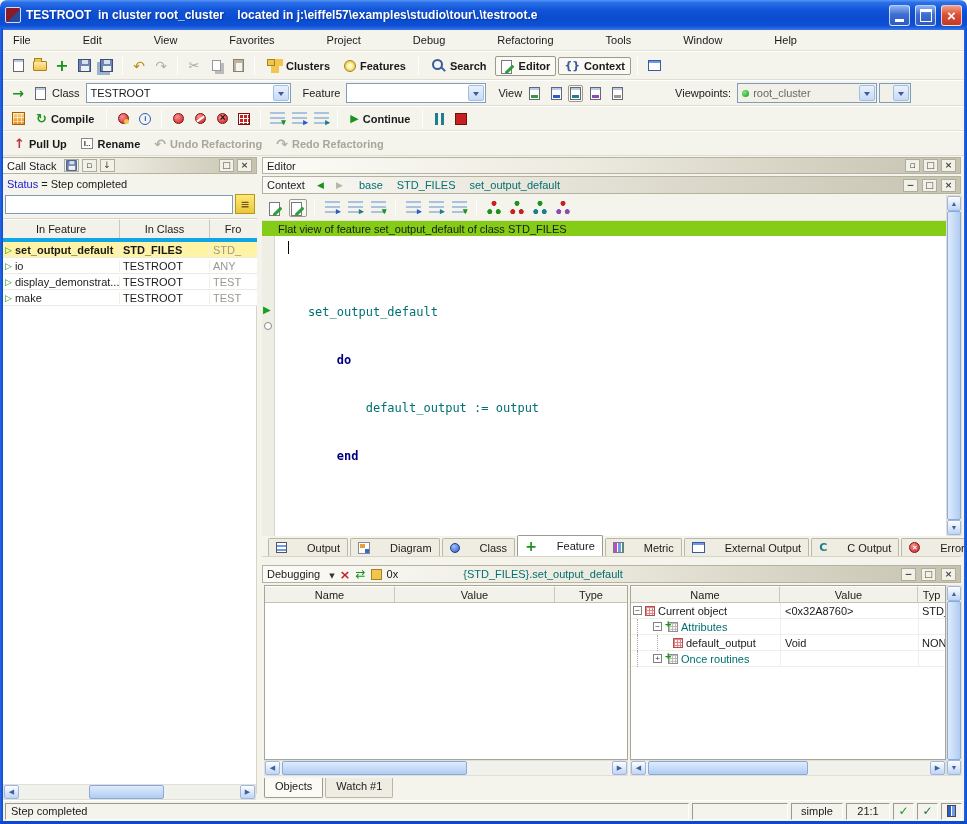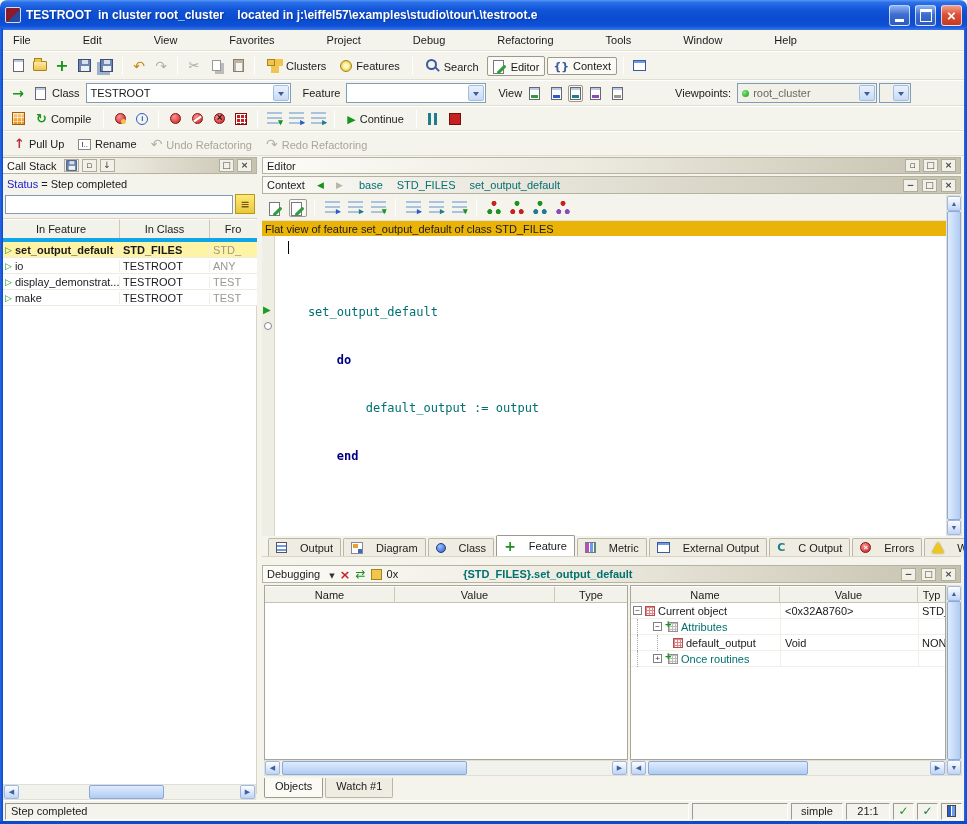--- a/index.html
+++ b/index.html
@@ -35,22 +35,22 @@
 
   
   .tbrow { position:absolute; left:3px; width:961px; background:#F4F3EC; display:flex; align-items:center;
     padding-left:5px; gap:2px; border-top:1px solid #FFFFFF; border-bottom:1px solid #E2DFD2; }
   .tb1 { top:51px; height:29px; }
   .tb2 { top:80px; height:26px; }
   .tb3 { top:106px; height:25px; }
   .tb4 { top:131px; height:25px; }
   .tsep { width:1px; height:18px; background:#C9C6B8; border-right:1px solid #fff; margin:0 4px; flex:none; }
   .ti { width:20px; height:20px; display:inline-flex; align-items:center; justify-content:center; flex:none; }
-  .tbtn { display:inline-flex; align-items:flex-end; gap:4px; padding:2px 5px; border:1px solid transparent;
-    border-radius:2px; white-space:nowrap; }
+  .tbtn { display:inline-flex; align-items:center; gap:4px; padding:2px 5px; border:1px solid transparent;
+    border-radius:2px; white-space:nowrap;font-weight:bold; }
   .tbtn.toggled { border-color:#9C9A8A; background:#FAF9F3; }
   .tbtn.disabled .lbl { color:#A9A69A; }
   .lbl { white-space:nowrap; }
 
   
   .g { display:inline-block; line-height:1; font-family:"DejaVu Sans",sans-serif; }
   .g-undo::before { content:"↶"; font-size:14px; color:#C08818; }
   .g-redo::before { content:"↷"; font-size:14px; color:#B3B0A2; }
   .g-cut::before { content:"✂"; font-size:13px; color:#A8A69C; }
   .g-plus::before { content:"+"; font-weight:bold; font-size:16px; color:#18941C; }
@@ -187,37 +187,37 @@
   .sb-v .sb-thumb { left:0; right:0; background:linear-gradient(90deg,#DDEBFD,#C8DCF8 50%,#B0CCF2); }
 
   
   .ed-hdr { position:absolute; top:157px; left:262px; width:699px; height:17px; }
   .ctx-hdr { position:absolute; top:176px; left:262px; width:699px; height:18px;
     background:linear-gradient(90deg,#FBFAF6,#DCD9CC 60%,#C8C4B2); border:1px solid #B6B2A0;
     display:flex; align-items:center; padding:0 4px; gap:4px; }
   .crumb { color:#007070; margin-right:10px; white-space:nowrap; }
   .ed-tb { position:absolute; top:195px; left:262px; width:684px; height:26px; display:flex; align-items:center;
     gap:3px; padding-left:4px; background:#F4F3EC; border-bottom:1px solid #E6E3D6; }
-  .ed-flat { position:absolute; top:221px; left:262px; width:684px; height:15px; background:#eab308;
-    display:flex; align-items:center; padding-left:3px; }
+  .ed-flat { position:absolute; top:221px; left:262px; width:684px; height:15px; background:#84cc16;
+    display:flex; align-items:center; padding-left:16px; }
   .ed-code { position:absolute; top:236px; left:262px; width:684px; height:300px; background:#fff; }
   .gutter { position:absolute; left:0; top:0; bottom:0; width:13px; background:#EFEEE5; border-right:1px solid #DAD7CA; }
   .g-arrow { position:absolute; left:1px; top:69px; color:#18A018; font-size:10px; line-height:1; }
   .g-arrow::before { content:"▶"; }
   .g-circle { position:absolute; left:2px; top:86px; width:8px; height:8px; border:1px solid #888; border-radius:50%; background:#fff; }
   .code-lines { position:absolute; left:17px; top:4px; font:12px "DejaVu Sans Mono",monospace; line-height:16px; white-space:pre; }
   .tok-id { color:#007070; }
   .tok-comment { color:#B03030; }
   .tok-kw { color:#00007F; font-weight:bold; }
   .caret { position:absolute; left:26px; top:5px; width:1px; height:13px; background:#000; }
   .ed-vscroll { position:absolute; top:195px; left:946px; width:16px; height:341px; }
 
   .ed-tabs { position:absolute; top:536px; left:262px; width:699px; height:21px; background:#F4F3EC;
     display:flex; align-items:flex-end; padding-left:6px; gap:2px; border-bottom:1px solid #D8D5C8; }
-  .etab { display:inline-flex; align-items:center; gap:13px; height:18px; padding:0 7px; background:#EFEDE2;
+  .etab { display:inline-flex; align-items:center; gap:20px; height:18px; padding:0 7px; background:#EFEDE2;
     border:1px solid #BAB7A8; border-bottom:none; border-radius:2px 2px 0 0; white-space:nowrap; }
   .etab.active { background:#fff; height:21px; border-color:#9C9A8C; font-weight:normal; }
   .t-output { width:11px; height:11px; border:1px solid #556; background:repeating-linear-gradient(180deg,#fff 0 2px,#6F9AE8 2px 4px); display:inline-block; }
   .t-diagram { width:12px; height:12px; border:1px solid #889; background:
       linear-gradient(#E8A030,#E8A030) 1px 1px/5px 4px no-repeat,
       linear-gradient(#3A6AC8,#3A6AC8) 6px 6px/5px 4px no-repeat,#fff; display:inline-block; }
   .t-class { width:10px; height:10px; border-radius:50%; background:radial-gradient(circle at 35% 30%,#9FC0FF,#2B5DC8); border:1px solid #1A3A88; display:inline-block; }
   .t-feature::before { content:"+"; color:#18941C; font-weight:bold; font-size:14px; line-height:1; }
   .t-metric { width:11px; height:11px; border:1px solid #778; display:inline-block;
     background:linear-gradient(90deg,#C04BC0 0 3px,#fff 3px 4px,#6F9AE8 4px 7px,#fff 7px 8px,#30A060 8px 11px); }
@@ -226,21 +226,21 @@
   .t-errors { width:11px; height:11px; border-radius:50%; background:radial-gradient(circle at 35% 30%,#FF9090,#C62020);
     border:1px solid #801010; display:inline-flex; align-items:center; justify-content:center; color:#fff; font-size:8px; font-weight:bold; }
   .t-errors::before { content:"×"; }
   .t-warnings { width:0; height:0; border-left:6px solid transparent; border-right:6px solid transparent;
     border-bottom:11px solid #F4C518; display:inline-block; filter:drop-shadow(0 0 1px #907808); }
 
   
   .dbg-hdr { position:absolute; top:565px; left:262px; width:699px; height:18px;
     background:linear-gradient(90deg,#FCFBF7 0%,#EDEBE0 45%,#C6C2B0 100%); border:1px solid #B6B2A0;
     display:flex; align-items:center; padding:0 4px; gap:5px; }
-  .dbg-ctx { color:#007070; margin-left:60px; white-space:nowrap;font-weight:bold; }
+  .dbg-ctx { color:#007070; margin-left:60px; white-space:nowrap; }
   .grid { position:absolute; background:#fff; border:1px solid #A9A695; overflow:hidden; }
   .dbg-lgrid { top:585px; left:264px; width:364px; height:175px; }
   .dbg-rgrid { top:585px; left:630px; width:316px; height:175px; }
   .g-hrow { display:flex; height:17px; background:#F3F2EA; border-bottom:1px solid #C6C3B4; }
   .g-hcell { border-right:1px solid #CCC9BC; border-top:1px solid #fff; display:flex; align-items:center; justify-content:center; overflow:hidden; }
   .lg-n { width:130px; } .lg-v { width:160px; } .lg-t { flex:1; }
   .rg-n { width:149px; } .rg-v { width:138px; } .rg-t { flex:1; }
   .g-row { display:flex; height:16px; align-items:center; border-bottom:1px solid #F0EEE6; }
   .g-name { width:149px; display:flex; align-items:center; gap:3px; overflow:hidden; white-space:nowrap; padding-left:2px; }
   .g-val { width:138px; padding-left:4px; overflow:hidden; white-space:nowrap; border-left:1px solid #F0EEE6; align-self:stretch; display:flex; align-items:center; }

